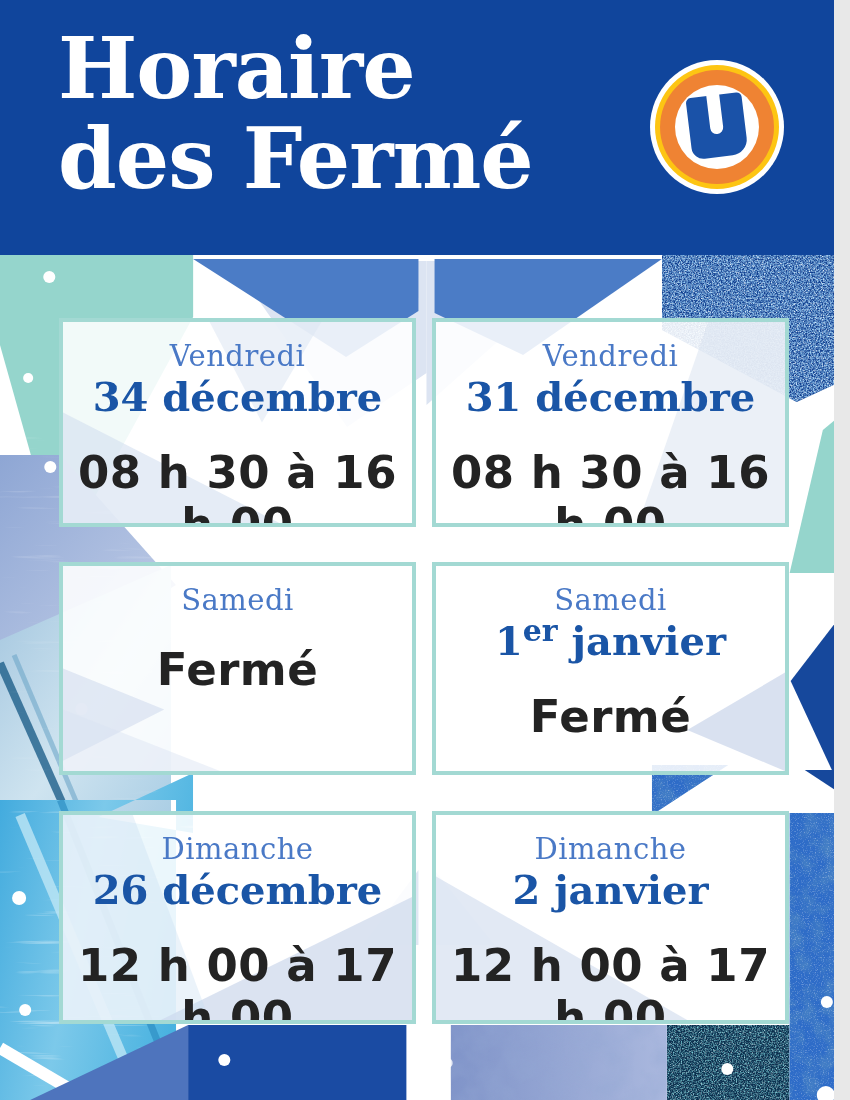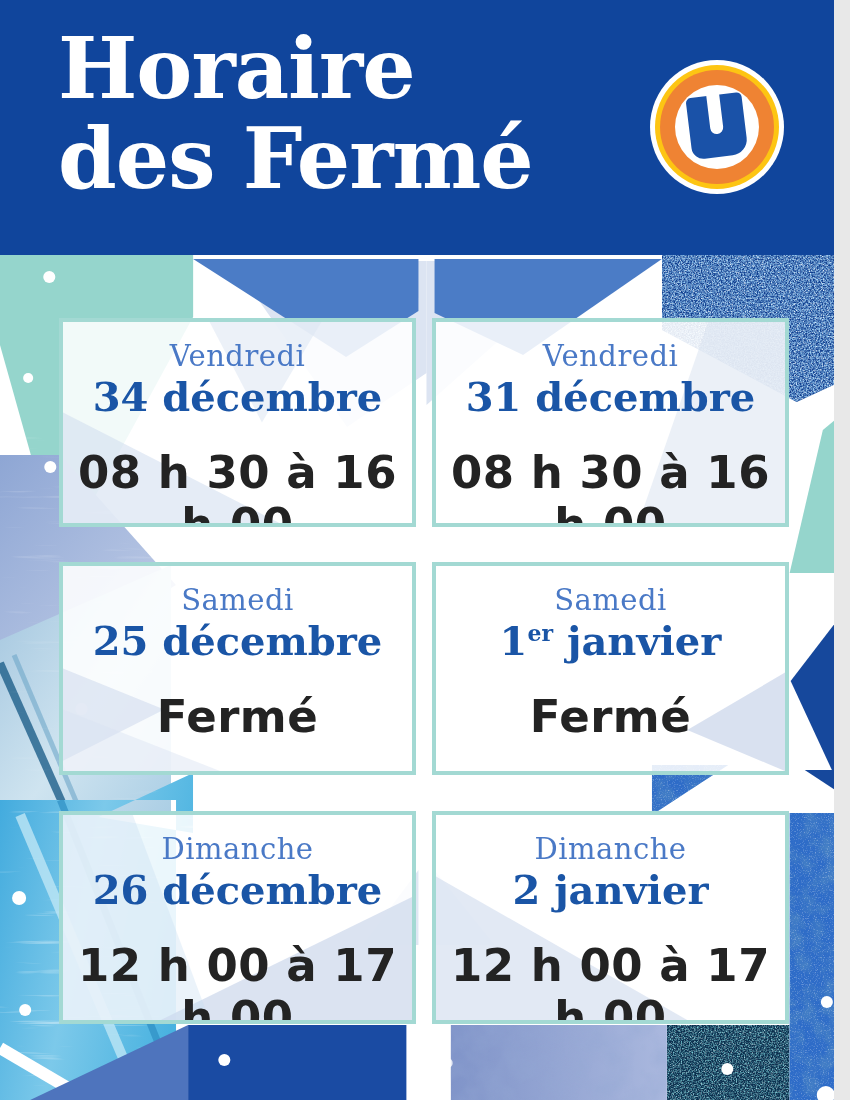--- a/index.html
+++ b/index.html
@@ -55,21 +55,21 @@
   .c6::before{background:rgba(207,218,236,.6);clip-path:polygon(0 30%,72% 100%,0 100%);}
   .card p{position:relative;z-index:2;margin:0;}
   .day{
     font-family:"DejaVu Serif",serif;font-weight:normal;
     font-size:29px;line-height:34px;color:#4a79c6;margin-top:17px !important;letter-spacing:.5px;
   }
   .date{
     font-family:"DejaVu Serif",serif;font-weight:bold;
     font-size:40px;line-height:47px;color:#1a55a6;
   }
-  .date sup{font-size:22px;line-height:0;vertical-align:14px;}
+  .date sup{font-size:30px;line-height:0;vertical-align:14px;}
   .hours{
     font-family:"DejaVu Sans",sans-serif;font-weight:bold;
     font-size:45px;line-height:52px;color:#232323;margin-top:27px !important;letter-spacing:.5px;
   }
 </style>
 </head>
 <body>
 
 <div class="poster">
 
@@ -250,21 +250,20 @@
     </section>
 
     <section class="card cr r1 c2">
       <p class="day">Vendredi</p>
       <p class="date"><span>31 décembre</span><sup></sup><span></span></p>
       <p class="hours">08 h 30 à 16 h 00</p>
     </section>
 
     <section class="card cl r2 c3">
       <p class="day">Samedi</p>
-      <p class="date"><span>25 décembre</span><sup></sup><span></span></p>
       <p class="hours">Fermé</p>
     </section>
 
     <section class="card cr r2 c4">
       <p class="day">Samedi</p>
       <p class="date"><span>1</span><sup>er</sup><span> janvier</span></p>
       <p class="hours">Fermé</p>
     </section>
 
     <section class="card cl r3 c5">

